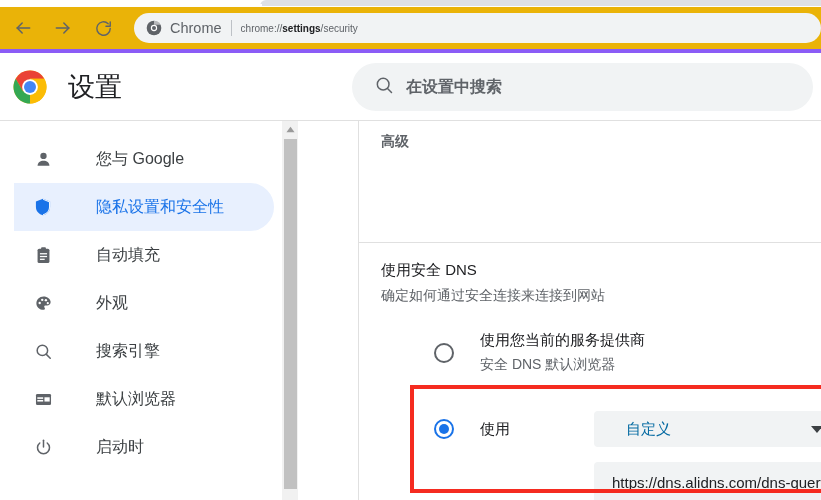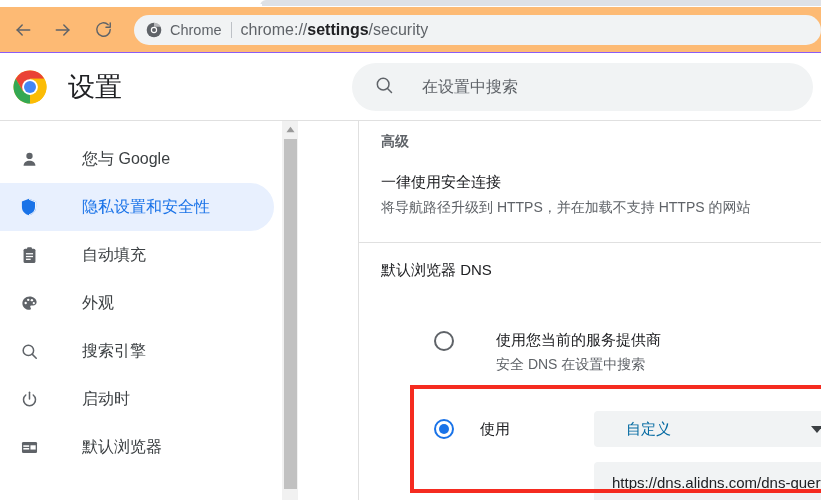--- a/index.html
+++ b/index.html
@@ -36,24 +36,24 @@
     left: 0; top: 4px;
     width: 262px; height: 3px;
     background: #ffffff;
   }
 
   
   #toolbar {
     position: absolute;
     top: 7px; left: 0;
     width: 821px; height: 46px;
-    background: #fdba74;
-    display: flex;
-    align-items: center;
-    border-bottom: 1px solid #8b5cf6;
+    background: #eab308;
+    display: flex;
+    align-items: center;
+    border-bottom: 4px solid #8b5cf6;
     box-sizing: border-box;
   }
   .nav-btn {
     width: 34px; height: 34px;
     margin-left: 6px;
     display: flex;
     align-items: center;
     justify-content: center;
     border-radius: 50%;
     flex: none;
@@ -86,21 +86,21 @@
     white-space: nowrap;
   }
   .chip-sep {
     width: 1px;
     height: 16px;
     background: #bdc1c6;
     margin: 0 9px;
     flex: none;
   }
   #url-text {
-    font-size: 16px;
+    font-size: 10px;
     color: #5f6368;
     white-space: nowrap;
     overflow: hidden;
   }
   #url-text .strong { color: #202124; font-weight: bold; }
 
   
   #settings-header {
     position: absolute;
     top: 54px; left: 0;
@@ -131,25 +131,26 @@
     display: flex;
     align-items: center;
     flex: none;
     box-sizing: border-box;
   }
   #search-icon { margin-left: 22px; flex: none; }
   #search-input {
     border: none;
     background: transparent;
     outline: none;
-    margin-left: 26px;
+    margin-left: 10px;
     font-family: inherit;
     font-size: 16px;
     color: #202124;
     width: 330px;
+    font-weight: bold;
   }
   #search-input::placeholder { color: #5f6368; }
 
   
   #content {
     position: absolute;
     top: 120px; left: 0;
     width: 821px;
     height: 380px;
     background: #ffffff;
@@ -172,20 +173,21 @@
   }
   .nav-item {
     height: 48px;
     display: flex;
     align-items: center;
     border-radius: 0 24px 24px 0;
     margin-right: 8px;
     padding-left: 19px;
     box-sizing: border-box;
     color: #5f6368;
+    margin-left: 14px;
   }
   .nav-item .nav-ico {
     width: 20px; height: 20px;
     flex: none;
     display: flex; align-items: center; justify-content: center;
   }
   .nav-item .nav-label {
     margin-left: 43px;
     font-size: 16px;
     color: #3c4043;
@@ -260,22 +262,21 @@
     position: absolute;
     left: 0; width: 462px;
     height: 1px;
     background: #e0e0e0;
   }
 
   
   .radio-row {
     position: absolute;
     display: flex;
-    align-items: flex-start;
-    gap: 16px;
+    align-items: center;
   }
   .radio {
     width: 20px; height: 20px;
     border-radius: 50%;
     border: 2px solid #5f6368;
     box-sizing: border-box;
     flex: none;
     position: relative;
   }
   .radio.on { border-color: #1a73e8; }
@@ -492,72 +493,69 @@
         <svg width="19" height="19" viewBox="0 0 24 24" fill="none" stroke="#5f6368" stroke-width="1.9" stroke-linecap="round">
           <circle cx="10.6" cy="10.6" r="6.6"></circle>
             <line x1="15.6" y1="15.6" x2="20.5" y2="20.5"></line>
         </svg>
       </span>
       <span class="nav-label">搜索引擎</span>
     </div>
 
     <div class="nav-item">
       <span class="nav-ico">
-        <svg width="19" height="19" viewBox="0 0 24 24" fill="none" stroke="#5f6368" stroke-width="1.9" stroke-linecap="round">
-          <path d="M7.3 6.3a7.6 7.6 0 1 0 9.4 0"></path>
-            <line x1="12" y1="2.8" x2="12" y2="11.5"></line>
-        </svg>
-      </span>
-      <span class="nav-label">启动时</span>
-    </div>
-
-    <div class="nav-item">
-      <span class="nav-ico">
         <svg width="19" height="19" viewBox="0 0 24 24">
           <rect x="2.5" y="5" width="19" height="14" rx="1.6" fill="#5f6368"></rect>
           <rect x="4.2" y="9.2" width="7.4" height="2" fill="#ffffff"></rect>
           <rect x="4.2" y="12.6" width="7.4" height="2" fill="#ffffff"></rect>
           <rect x="13.2" y="9.2" width="6.6" height="5.4" fill="#ffffff"></rect>
         </svg>
       </span>
       <span class="nav-label">默认浏览器</span>
     </div>
+
+    <div class="nav-item">
+      <span class="nav-ico">
+        <svg width="19" height="19" viewBox="0 0 24 24" fill="none" stroke="#5f6368" stroke-width="1.9" stroke-linecap="round">
+          <path d="M7.3 6.3a7.6 7.6 0 1 0 9.4 0"></path>
+            <line x1="12" y1="2.8" x2="12" y2="11.5"></line>
+        </svg>
+      </span>
+      <span class="nav-label">启动时</span>
+    </div>
   </div>
 
   <div id="sb-track">
     <div id="sb-up">
       <svg width="9" height="7" viewBox="0 0 10 7">
           <polygon points="5,0.5 9.5,6.5 0.5,6.5" fill="#9a9a9a"></polygon>
         </svg>
     </div>
     <div id="sb-thumb"></div>
   </div>
 
   <div id="vdivider"></div>
 
   <div id="main">
 
     <div class="sect-label">高级</div>
 
-    <div class="card-row" style="top:52px;padding-left:22px">
-      <div class="row-title">一律使用安全连接</div>
-      <div class="row-sub">将导航路径升级到 HTTPS，并在加载不支持 HTTPS 的网站</div>
-    </div>
 
     <div class="hr" style="top:121px"></div>
 
     <div class="card-row" style="top:140px;padding-left:22px">
-      <div class="row-title">默认浏览器 DNS</div>
+      <div class="row-title">使用安全 DNS</div>
+      <div class="row-sub">确定如何通过安全连接来连接到网站</div>
     </div>
 
     <div class="radio-row" style="left:75px;top:210px">
       <span class="radio"></span>
       <span class="radio-text">
         <div class="radio-main">使用您当前的服务提供商</div>
-        <div class="radio-sub">安全 DNS 在设置中搜索</div>
+        <div class="radio-sub">安全 DNS 默认浏览器</div>
       </span>
     </div>
 
     <div class="radio-row" style="left:75px;top:290px;display:block;height:100px">
       <div style="position:relative;height:36px;display:flex;align-items:center">
         <span class="radio on"></span>
         <span class="inline-label">使用</span>
 
         <div id="dns-select">
           <span class="sel-val">自定义</span>

